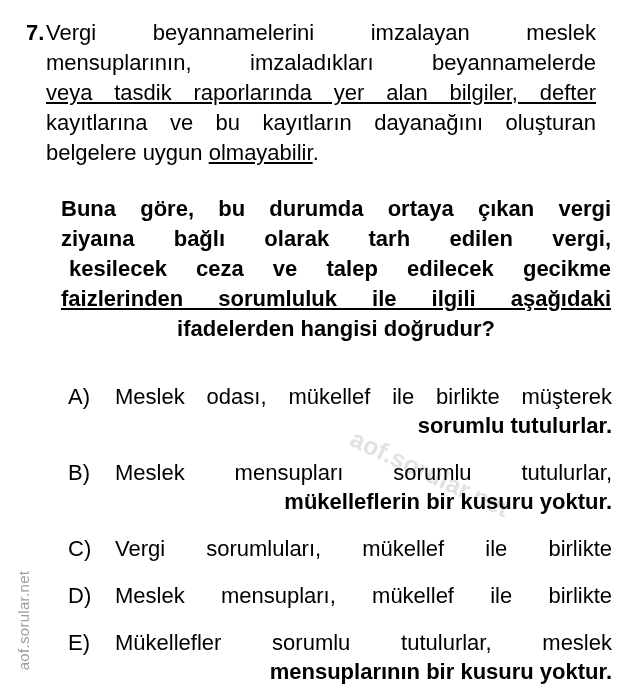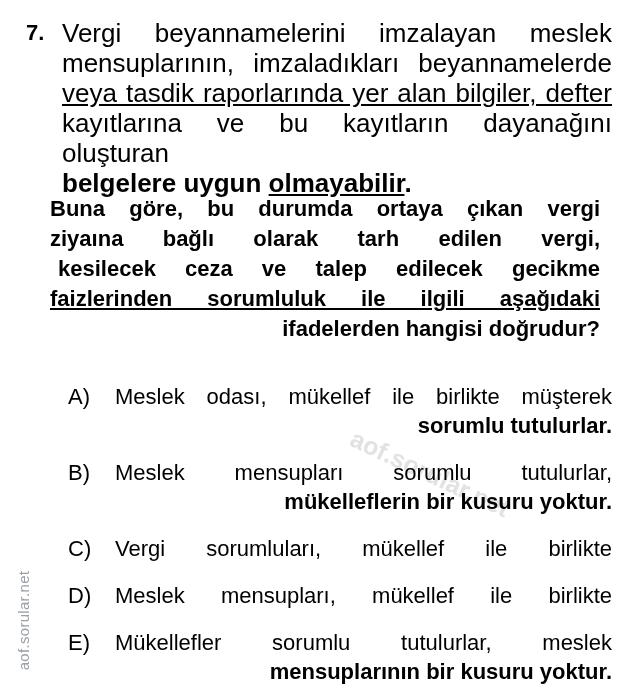--- a/index.html
+++ b/index.html
@@ -62,51 +62,50 @@
   .stem-num {
     position: absolute;
     left: 0;
     top: 0;
     width: 30px;
     font-size: 22px;
     font-weight: 700;
     line-height: 30px;
   }
   .stem-body {
-    margin-left: 36px;
+    margin-left: 20px;
     width: 550px;
-    font-size: 26px;
+    font-size: 22px;
     line-height: 30px;
     text-align: justify;
     text-justify: inter-word;
     hyphens: none;
   }
   .stem-body .last-line {
     text-align: left;
-    font-weight: bold;
   }
   .u-word {
     text-decoration: underline;
     text-underline-offset: 2px;
   }
 
   
   .lead {
     position: absolute;
-    left: 50px;
+    left: 61px;
     top: 194px;
     width: 550px;
     font-size: 22px;
     font-weight: 700;
     line-height: 30px;
     text-align: justify;
     text-justify: inter-word;
   }
   .lead .last-line {
-    text-align: right;
+    text-align: center;
   }
 
   
   .options {
     position: absolute;
     left: 68px;
     top: 364px;
     width: 544px;
   }
   .option {

